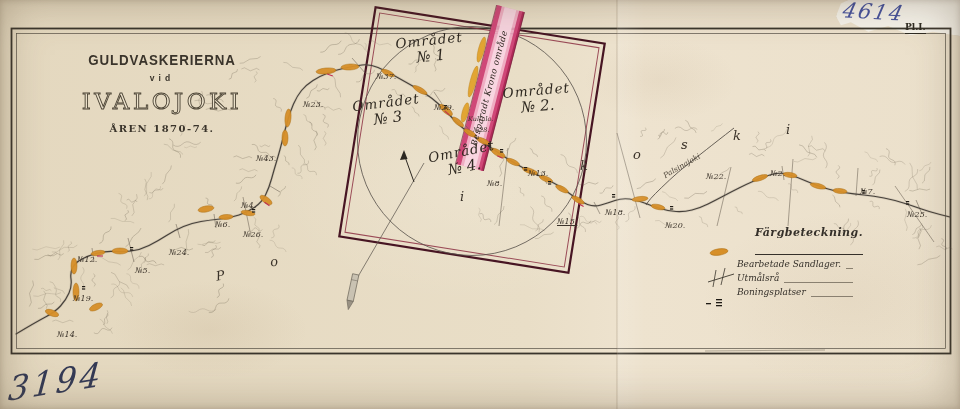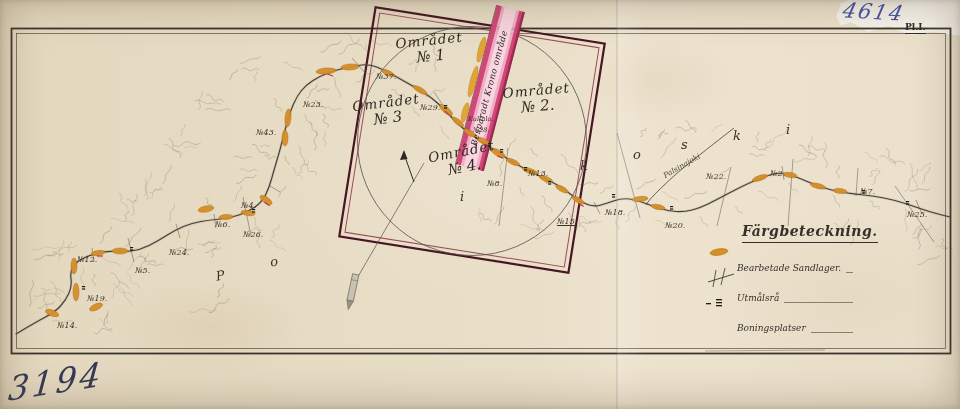--- a/index.html
+++ b/index.html
@@ -56,23 +56,23 @@
   .trib-label{left:658px;top:149px;width:90px;z-index:31;font-style:italic;font-size:7.5px;
     color:#4a4236;transform:rotate(-30deg);white-space:nowrap;}
 
   #labels-layer span{position:absolute;z-index:31;color:#3b332a;white-space:nowrap;}
   .clm{font-size:8px;font-style:italic;margin-top:16px;}
   .clm-sm{font-size:6.5px;font-style:italic;}
   .rletter{font-size:13px;font-style:italic;color:#3a332b;}
 
   
   .legend{left:703px;top:221px;width:150px;z-index:31;color:#35302a;}
-  .legend-heading{font-size:14px;font-weight:bold;font-style:italic;letter-spacing:.5px;
-    border-bottom:1px solid #35302a;display:inline-block;padding-bottom:3px;margin-left:39px;}
-  .legend-item{display:flex;align-items:center;margin-top:20px;font-size:9px;font-style:italic;}
+  .legend-heading{font-size:11px;font-weight:bold;font-style:italic;letter-spacing:.5px;
+    border-bottom:1px solid #35302a;display:inline-block;padding-bottom:15px;margin-left:52px;}
+  .legend-item{display:flex;align-items:center;margin-top:4px;font-size:9px;font-style:italic;}
   .legend-item .sym{width:34px;flex:0 0 34px;}
   .legend-item .lbl{white-space:nowrap;}
   .legend-line{flex:1;border-bottom:1px solid rgba(60,52,42,.55);margin-left:5px;height:8px;}
 
   .scale-caption{left:697px;top:331px;z-index:31;font-size:8.5px;font-style:italic;color:#35302a;
     border-bottom:1px solid rgba(55,48,40,.8);padding-bottom:2px;white-space:nowrap;}
   .scale-marks{left:705px;top:344px;width:120px;height:6px;z-index:31;
     border-bottom:1px solid rgba(100,90,75,.45);transform:rotate(-.5deg);}
 </style>
 </head>
@@ -411,20 +411,28 @@
         <rect x="706" y="303" width="5" height="1.3" fill="#1e1a14"></rect>
         <rect x="716" y="299" width="6" height="1.3" fill="#1e1a14"></rect>
         <rect x="716" y="302" width="6" height="1.3" fill="#1e1a14"></rect>
         <rect x="716" y="305" width="6" height="1.3" fill="#1e1a14"></rect>
       </g>
   </svg>
 
   <div class="abs fold-line"></div>
   <div class="abs fold-light"></div>
 
+  <div class="abs title-block">
+    <div class="t1">GULDVASKERIERNA</div>
+    <div class="t2">vid</div>
+    <svg class="t3svg" width="208" height="32" viewBox="0 0 208 32">
+      <text x="104" y="24" text-anchor="middle" font-size="23" letter-spacing="3.5" fill="#ece2cc" stroke="#4c4435" stroke-width="0.9">IVALOJOKI</text>
+    </svg>
+    <div class="t4">ÅREN 1870-74.</div>
+  </div>
 
   <div class="abs plate">Pl.I.</div>
   <div class="abs hw-top">4614</div>
   <div class="abs hw-bottom">3194</div>
 
   <div class="abs area area1">
     <div class="nm">Området</div>
     <div class="no">№ 1</div>
   </div>
   <div class="abs area area2">
@@ -439,41 +447,41 @@
     <div class="nm">Området</div>
     <div class="no">№ 4.</div>
   </div>
 
   <div class="abs stripe-label">Besparadt Krono område</div>
   <div class="abs trib-label">Palsinajoki</div>
 
   <div id="labels-layer">
       <span class="clm" style="left: 303px; top: 84px;">№23.</span>
       <span class="clm" style="left: 376px; top: 56px;">№37.</span>
-      <span class="clm" style="left: 420px; top: 87px;">№29.</span>
-      <span class="clm" style="left: 256px; top: 112px; font-style: italic;">№43.</span>
+      <span class="clm" style="left: 434px; top: 87px;">№29.</span>
+      <span class="clm" style="left: 256px; top: 138px; font-style: italic;">№43.</span>
       <span class="clm-sm" style="left: 468px; top: 115px;">Kultala.</span>
       <span class="clm-sm" style="left: 465px; top: 126px; padding-left: 8px;">№28.</span>
       <span class="clm" style="left: 487px; top: 163px;">№8.</span>
       <span class="clm" style="left: 528px; top: 153px;">№13.</span>
       <span class="clm" style="left: 557px; top: 201px; text-decoration: underline;">№15.</span>
       <span class="clm" style="left: 605px; top: 192px;">№18.</span>
       <span class="clm" style="left: 665px; top: 205px;">№20.</span>
       <span class="clm" style="left: 706px; top: 156px;">№22.</span>
       <span class="clm" style="left: 770px; top: 153px;">№2.</span>
       <span class="clm" style="left: 860px; top: 171px;">№7.</span>
       <span class="clm" style="left: 907px; top: 194px;">№25.</span>
       <span class="clm" style="left: 241px; top: 185px;">№4.</span>
       <span class="clm" style="left: 215px; top: 204px;">№6.</span>
       <span class="clm" style="left: 243px; top: 214px; text-align: center;">№26.</span>
       <span class="clm" style="left: 169px; top: 232px;">№24.</span>
       <span class="clm" style="left: 77px; top: 239px;">№12.</span>
       <span class="clm" style="left: 135px; top: 250px;">№5.</span>
-      <span class="clm" style="left: 87px; top: 278px;">№19.</span>
-      <span class="clm" style="left: 57px; top: 305px;">№14.</span>
+      <span class="clm" style="left: 73px; top: 278px;">№19.</span>
+      <span class="clm" style="left: 57px; top: 314px;">№14.</span>
       <span class="rletter" style="left: 216px; top: 268px; transform: rotate(-10deg);">P</span>
       <span class="rletter" style="left: 270px; top: 254px; transform: rotate(-8deg);">o</span>
       <span class="rletter" style="left: 460px; top: 189px; transform: rotate(0deg);">i</span>
       <span class="rletter" style="left: 580px; top: 158px; transform: rotate(0deg);">k</span>
       <span class="rletter" style="left: 633px; top: 147px; transform: rotate(0deg);">o</span>
       <span class="rletter" style="left: 681px; top: 137px; transform: rotate(0deg);">s</span>
       <span class="rletter" style="left: 733px; top: 128px; transform: rotate(0deg);">k</span>
       <span class="rletter" style="left: 786px; top: 122px; transform: rotate(0deg);">i</span>
     </div>
 

